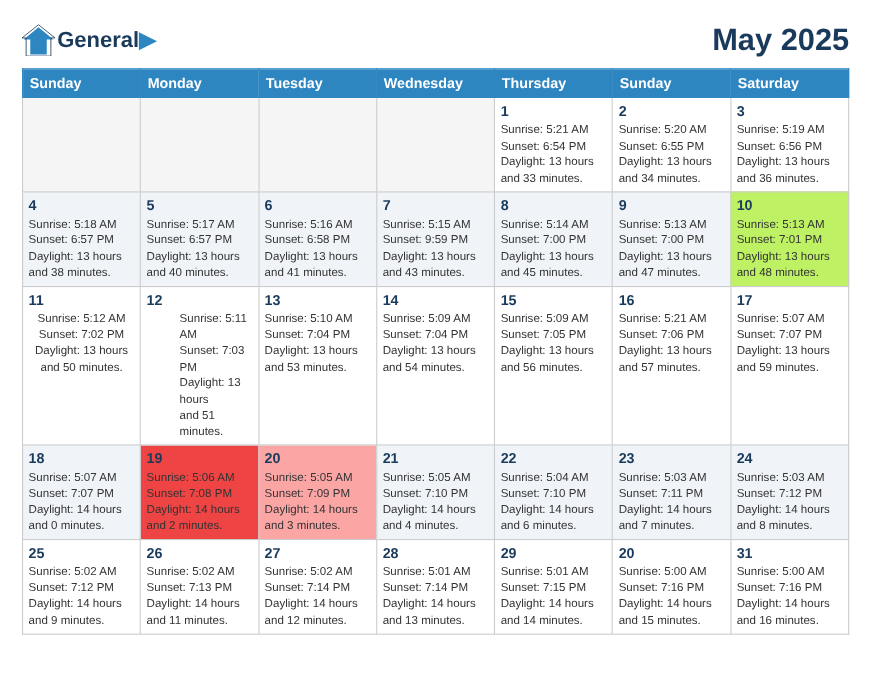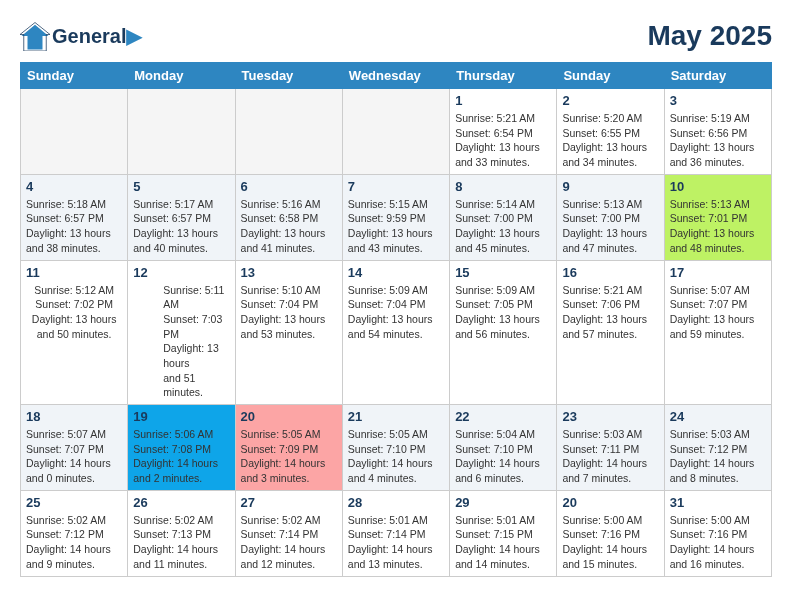--- a/index.html
+++ b/index.html
@@ -239,21 +239,21 @@
         </td>
       </tr>
       <tr style="background-color: rgb(240, 244, 248);">
         <td style="background-color: rgb(240, 244, 248);">
           <div class="day-num">18</div>
           <div class="day-info" style="white-space: pre-line;">Sunrise: 5:07 AM
 Sunset: 7:07 PM
 Daylight: 14 hours
 and 0 minutes.</div>
         </td>
-        <td style="background-color: #0ea5e9;">
+        <td style="background-color: #ef4444;">
           <div class="day-num">19</div>
           <div class="day-info" style="white-space: pre-line;">Sunrise: 5:06 AM
 Sunset: 7:08 PM
 Daylight: 14 hours
 and 2 minutes.</div>
         </td>
         <td style="background-color: #fca5a5;">
           <div class="day-num">20</div>
           <div class="day-info" style="white-space: pre-line;">Sunrise: 5:05 AM
 Sunset: 7:09 PM

